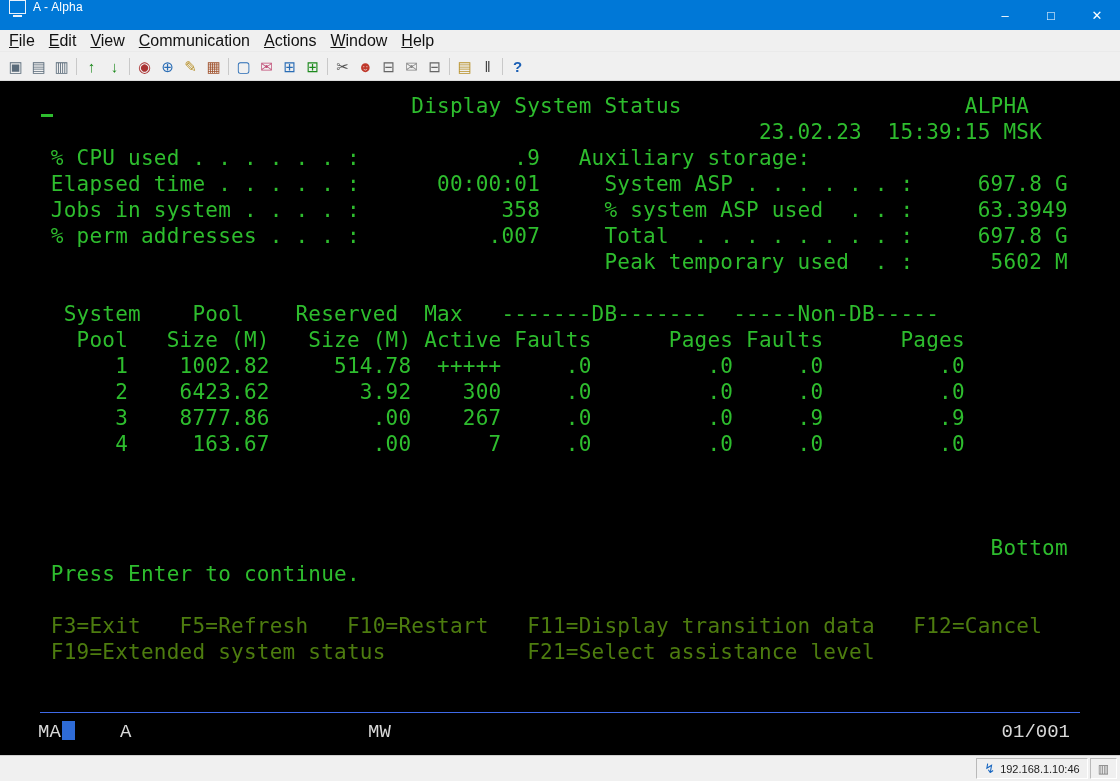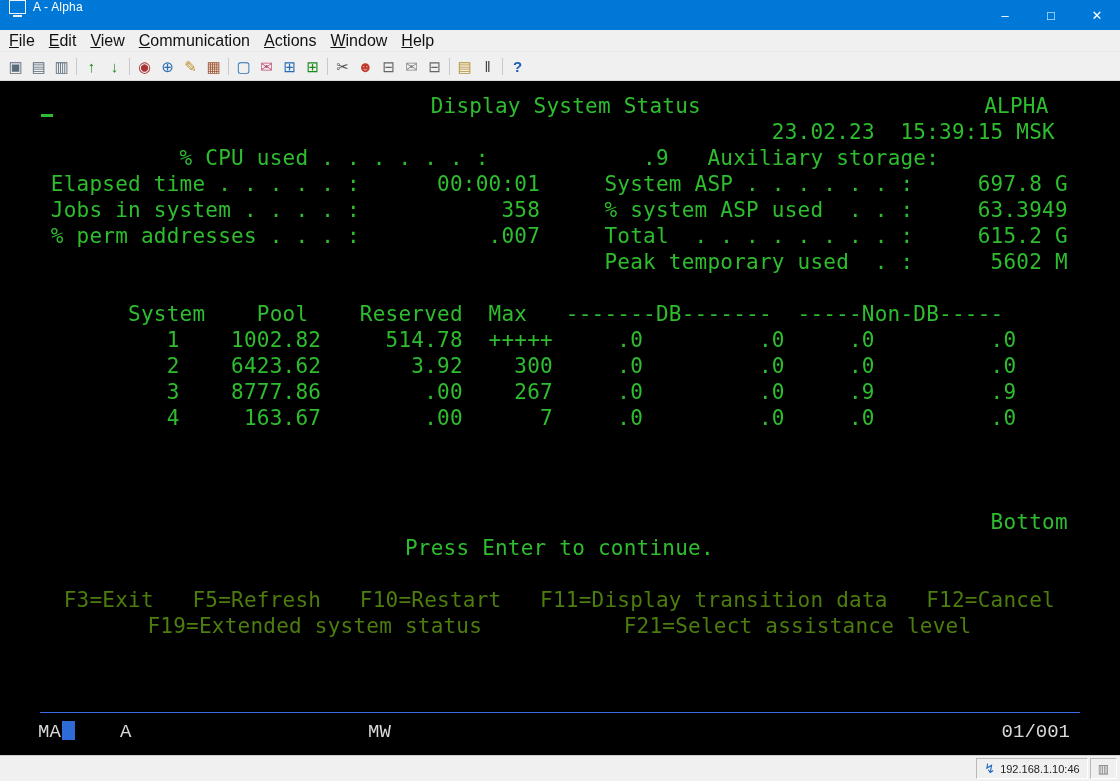--- a/index.html
+++ b/index.html
@@ -18,21 +18,21 @@
   .menubar{height:21px;background:#f0f0f0;display:flex;align-items:center;font-size:16px;color:#111;border-bottom:1px solid #eaeaea;flex:0 0 auto;padding-left:2px;}
   .menu-item{padding:0 7px;white-space:nowrap;}
   .mn{text-decoration:underline;}
 
   
   .toolbar{height:28px;background:#f0f0f0;display:flex;align-items:center;border-bottom:1px solid #dcdcdc;flex:0 0 auto;padding-left:4px;}
   .tb-icon{width:23px;height:22px;display:flex;align-items:center;justify-content:center;font-size:15px;line-height:1;}
   .tb-sep{width:1px;height:17px;background:#c9c9c9;margin:0 3px;}
 
   
-  .terminal{position:relative;flex:1 1 auto;background:#000;overflow:hidden;text-align:center;}
+  .terminal{position:relative;flex:1 1 auto;background:#000;overflow:hidden;}
   .screen{position:absolute;left:38px;top:12px;margin:0;}
   .ln{height:26px;line-height:26px;white-space:pre;font-family:"DejaVu Sans Mono",monospace;font-size:21px;letter-spacing:0.23px;color:#2ebd2e;}
   .ln.blue{color:#4d7c0f;}
   .cursor{position:absolute;left:41px;top:33px;width:12px;height:3px;background:#2ebd2e;}
   .sep{position:absolute;left:40px;top:631px;width:1040px;height:1px;background:#3f6ae8;}
   .oia{position:absolute;left:38px;right:38px;top:640px;height:22px;font-family:Liberation Mono, monospace;font-size:19px;color:#d8d8d8;}
   .oia span{position:absolute;top:0;line-height:22px;}
   .oia-block{left:24px;top:1px;width:13px;height:19px;background:#2e6bd6;}
   .oia-sys{left:0;}
   .oia-shift{left:82px;}
@@ -100,24 +100,25 @@
     <span class="tb-icon" style="color:#1a5fb4;font-weight:bold">?</span>
   </div>
 
   <div class="terminal">
     <div class="screen">
       <div class="ln">                             Display System Status                      ALPHA</div>
       <div class="ln">                                                        23.02.23  15:39:15 MSK</div>
       <div class="ln"> % CPU used . . . . . . :            .9   Auxiliary storage:</div>
       <div class="ln"> Elapsed time . . . . . :      00:00:01     System ASP . . . . . . :     697.8 G</div>
       <div class="ln"> Jobs in system . . . . :           358     % system ASP used  . . :     63.3949</div>
-      <div class="ln"> % perm addresses . . . :          .007     Total  . . . . . . . . :     615.2 G</div>
+      <div class="ln"> % perm addresses . . . :          .007     Total  . . . . . . . . :     697.8 G</div>
       <div class="ln">                                            Peak temporary used  . :      5602 M</div>
       <div class="ln"></div>
       <div class="ln">  System    Pool    Reserved  Max   -------DB-------  -----Non-DB-----</div>
+      <div class="ln">   Pool   Size (M)   Size (M) Active Faults      Pages Faults      Pages</div>
       <div class="ln">      1    1002.82     514.78  +++++     .0         .0     .0         .0</div>
       <div class="ln">      2    6423.62       3.92    300     .0         .0     .0         .0</div>
       <div class="ln">      3    8777.86        .00    267     .0         .0     .9         .9</div>
       <div class="ln">      4     163.67        .00      7     .0         .0     .0         .0</div>
       <div class="ln"></div>
       <div class="ln"></div>
       <div class="ln"></div>
       <div class="ln">                                                                          Bottom</div>
       <div class="ln"> Press Enter to continue.</div>
       <div class="ln"></div>

